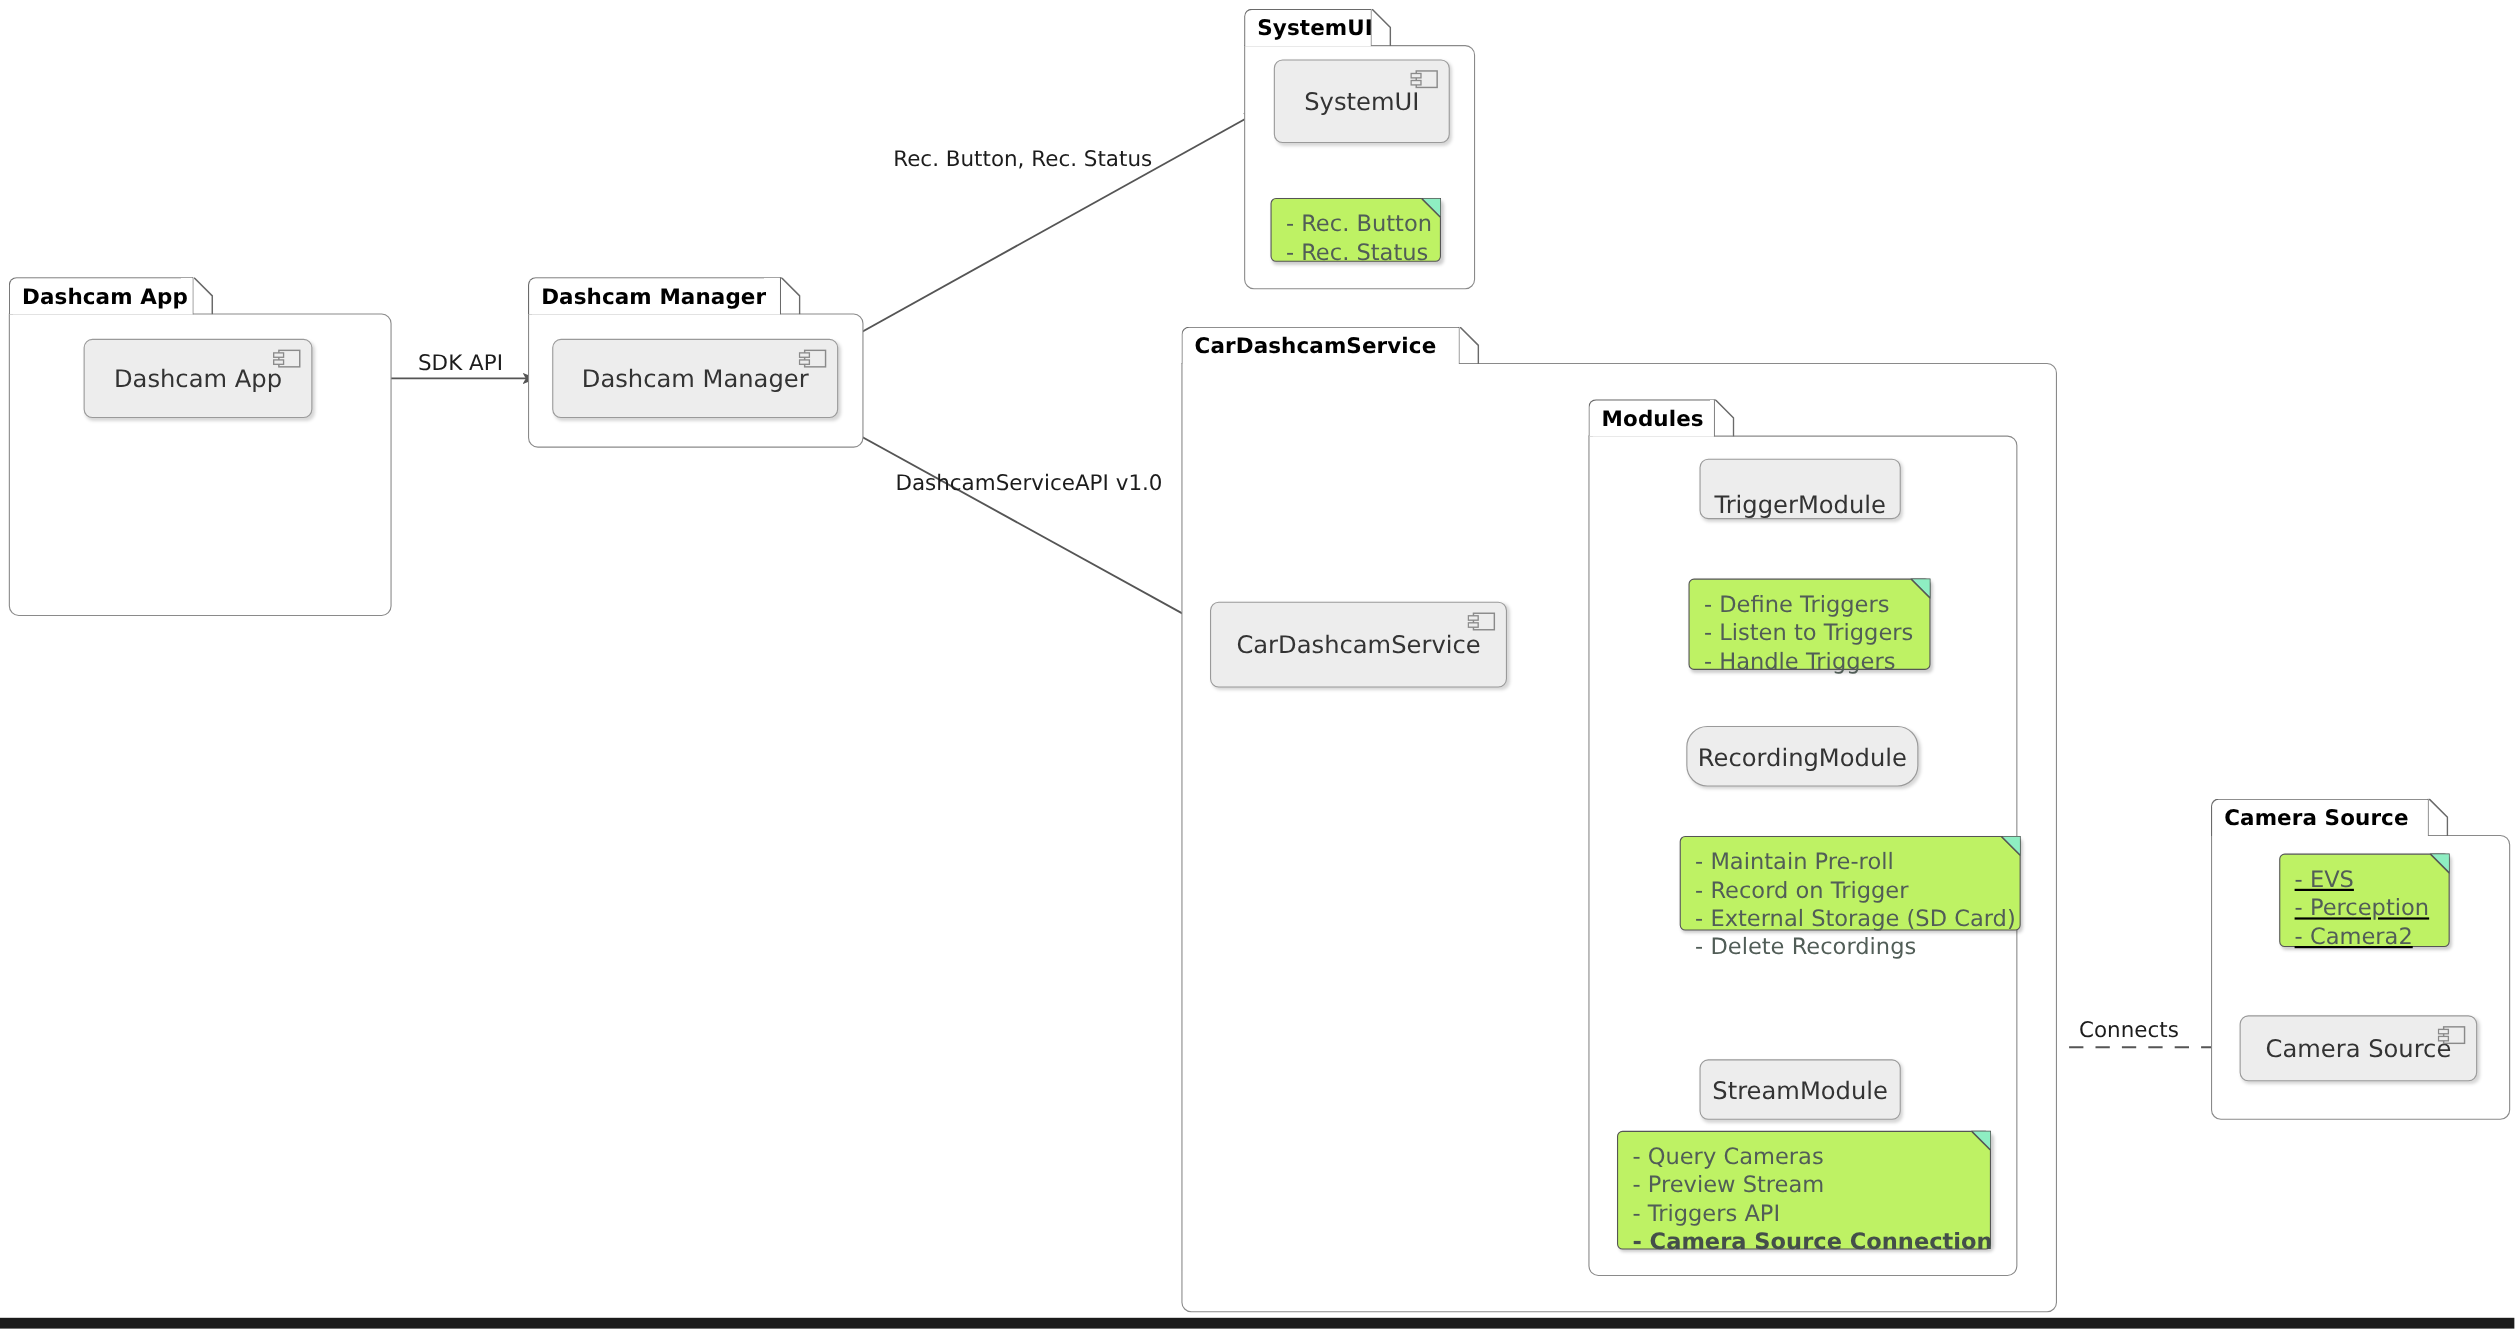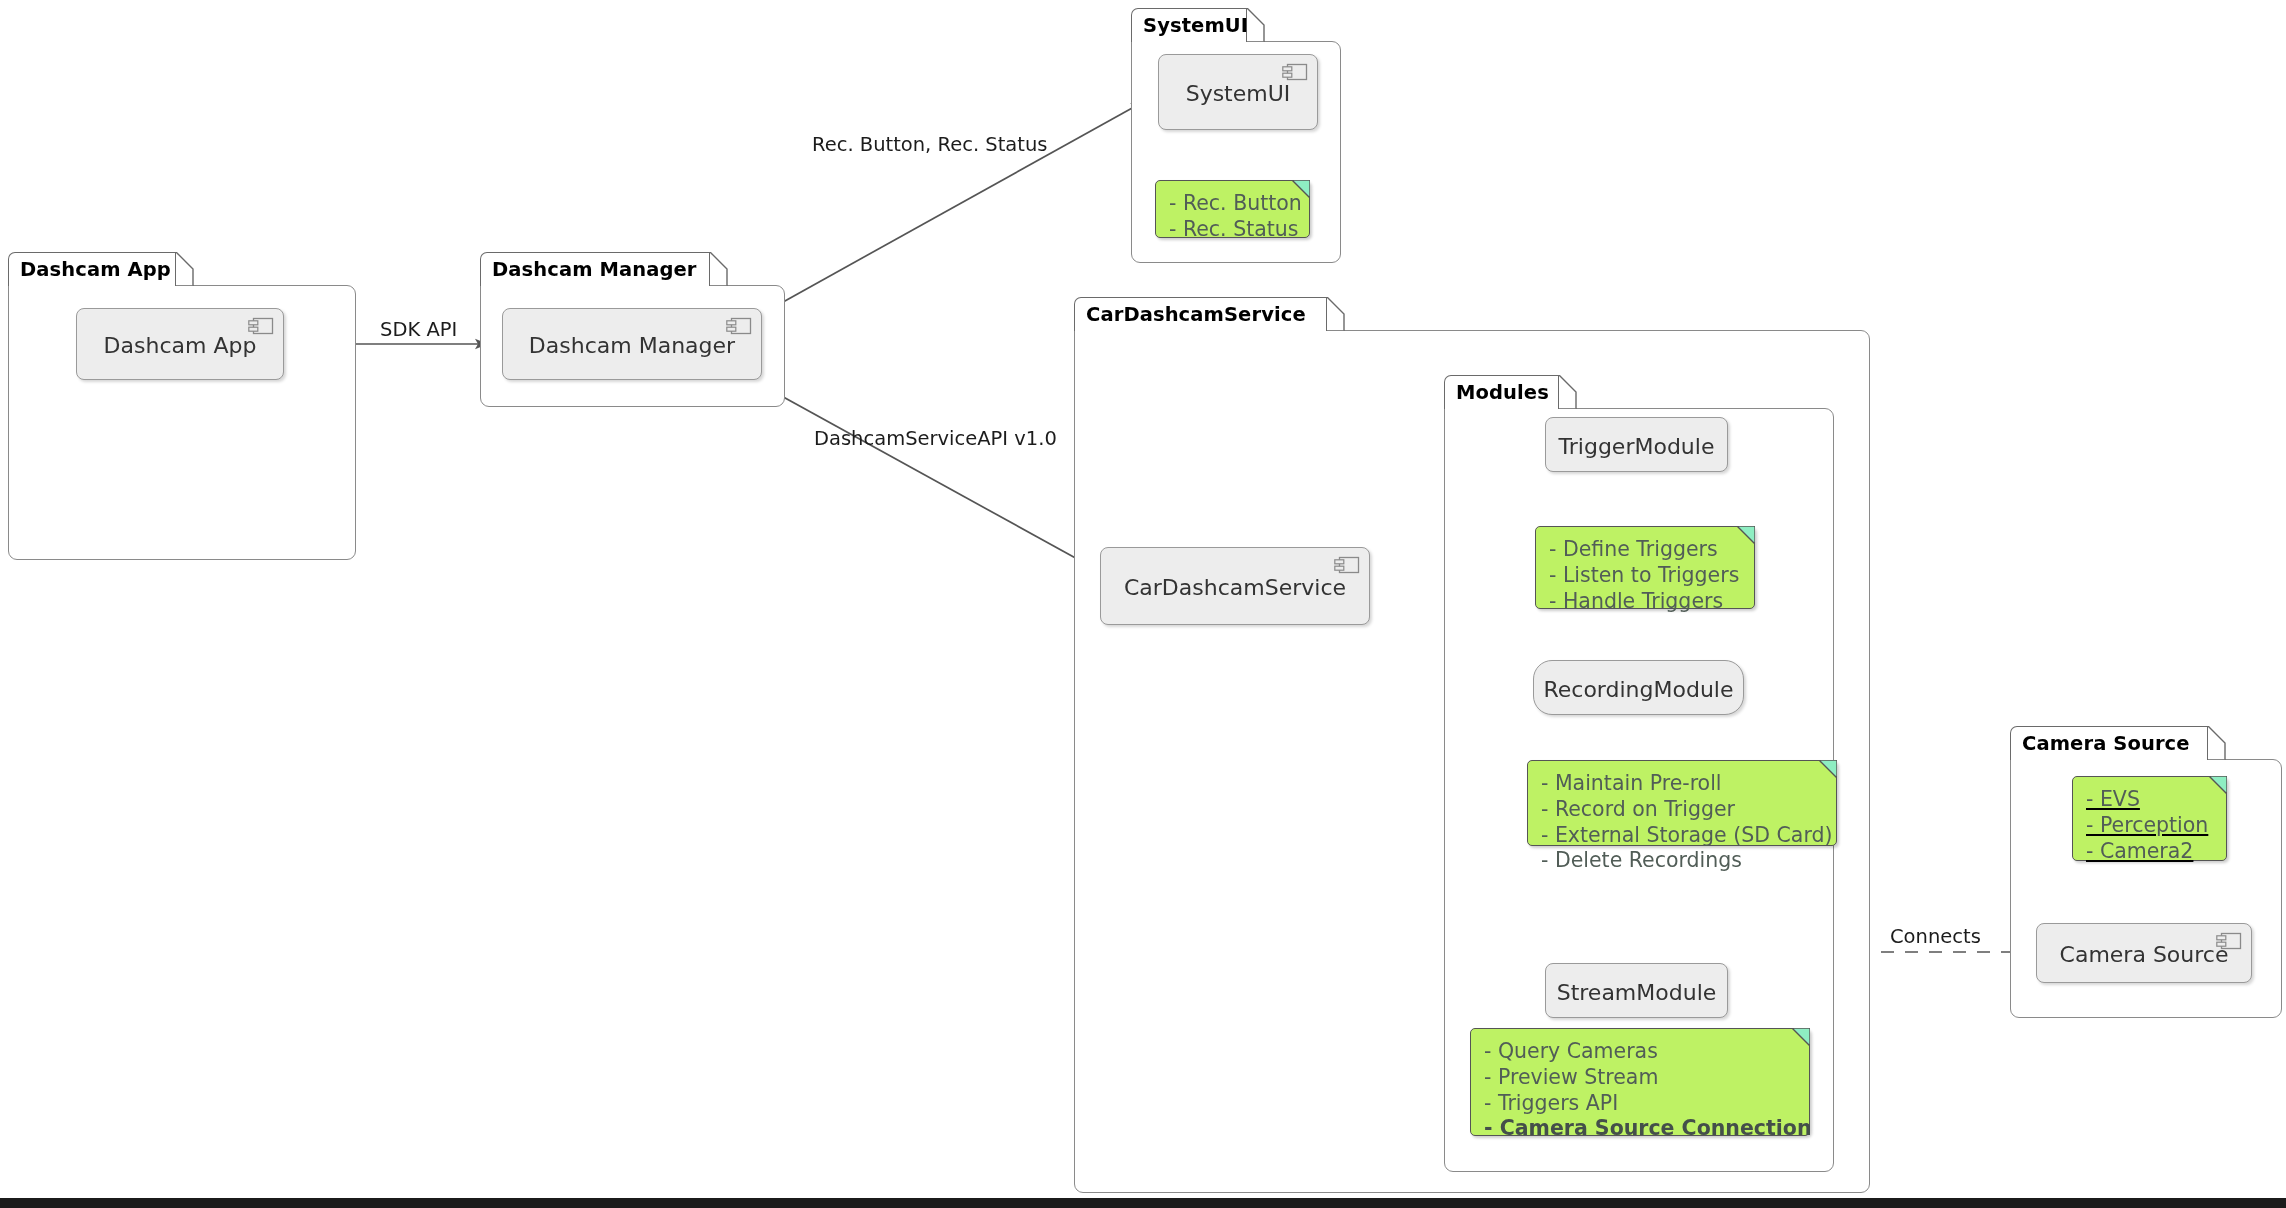--- a/index.html
+++ b/index.html
@@ -311,33 +311,33 @@
     <span class="comp-label">CarDashcamService</span>
     <span class="comp-icon">
       <svg width="26" height="18" viewBox="0 0 26 18">
         <rect x="5.5" y="1.5" width="19" height="15" fill="#ededed" stroke="#8a8a8a" stroke-width="1.3"></rect>
         <rect x="0.8" y="3.8" width="9" height="4" fill="#ededed" stroke="#8a8a8a" stroke-width="1.2"></rect>
         <rect x="0.8" y="10.2" width="9" height="4" fill="#ededed" stroke="#8a8a8a" stroke-width="1.2"></rect>
       </svg>
     </span>
   </div>
 
-  <div class="pkg" style="left:1444px; top:375px; width:390px; height:797px;">
+  <div class="pkg" style="left:1444px; top:363px; width:390px; height:797px;">
     <div class="pkg-tab" style="width:115px;">
       <span class="pkg-tab-label">Modules</span>
     </div>
     <div class="pkg-tab-slant" style="left:115px;">
       <svg width="18" height="34" viewBox="0 0 18 34">
           <path d="M0,0 L17,17 L17,34" fill="#ffffff" stroke="#6a6a6a" stroke-width="1.4"></path>
         </svg>
     </div>
     <div class="pkg-body" style="top:33px; width:390px; height:764px;"></div>
   </div>
 
-  <div class="comp" style="left:1545px; top:417px; width:183px; height:55px;">
+  <div class="comp" style="left:1545px; top:417px; width:183px; height:55px;align-items:flex-end;">
     <span class="comp-label">TriggerModule</span>
   </div>
   <div class="note" style="left:1535px; top:526px; width:220px; height:83px;">
     <span class="note-fold">
       <svg width="18" height="18" viewBox="0 0 18 18">
           <path d="M0,0 L18,18 L0,18 Z" fill="#8EEEC2" stroke="#555555" stroke-width="1.4" transform="rotate(180 9 9)"></path>
         </svg>
     </span>
     <div class="note-line">- Define Triggers</div>
     <div class="note-line">- Listen to Triggers</div>

